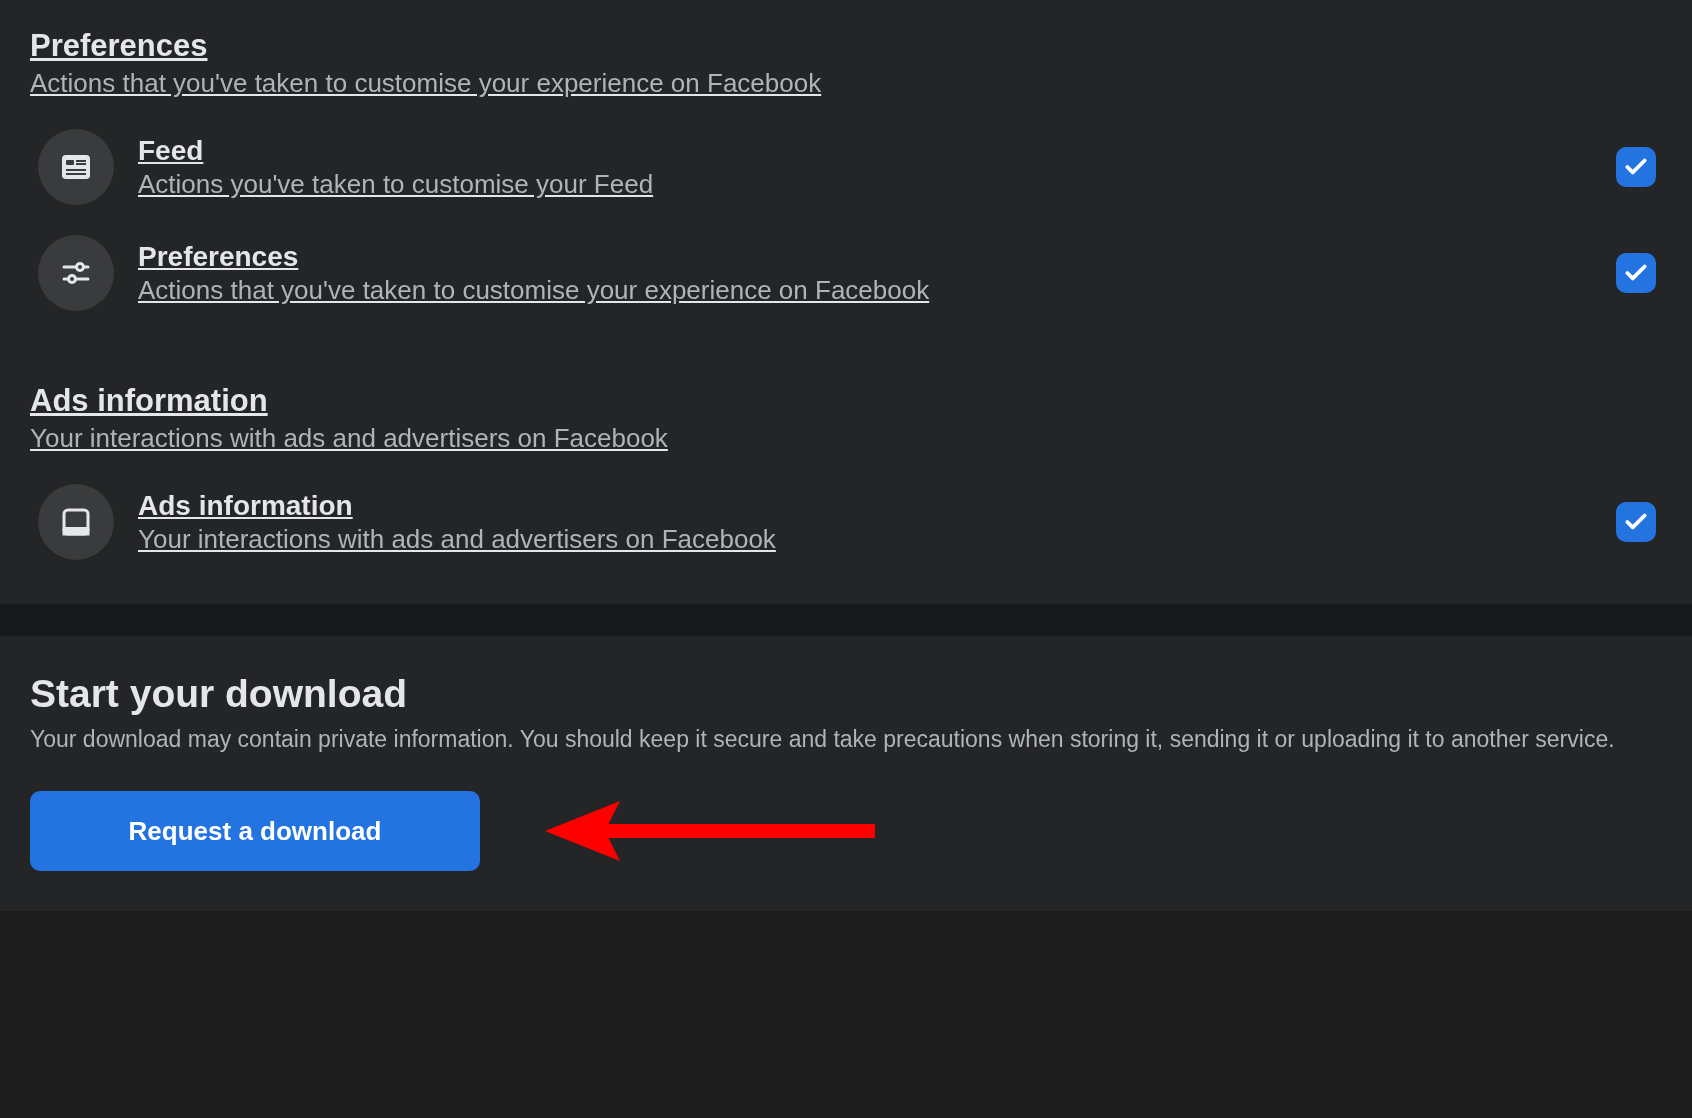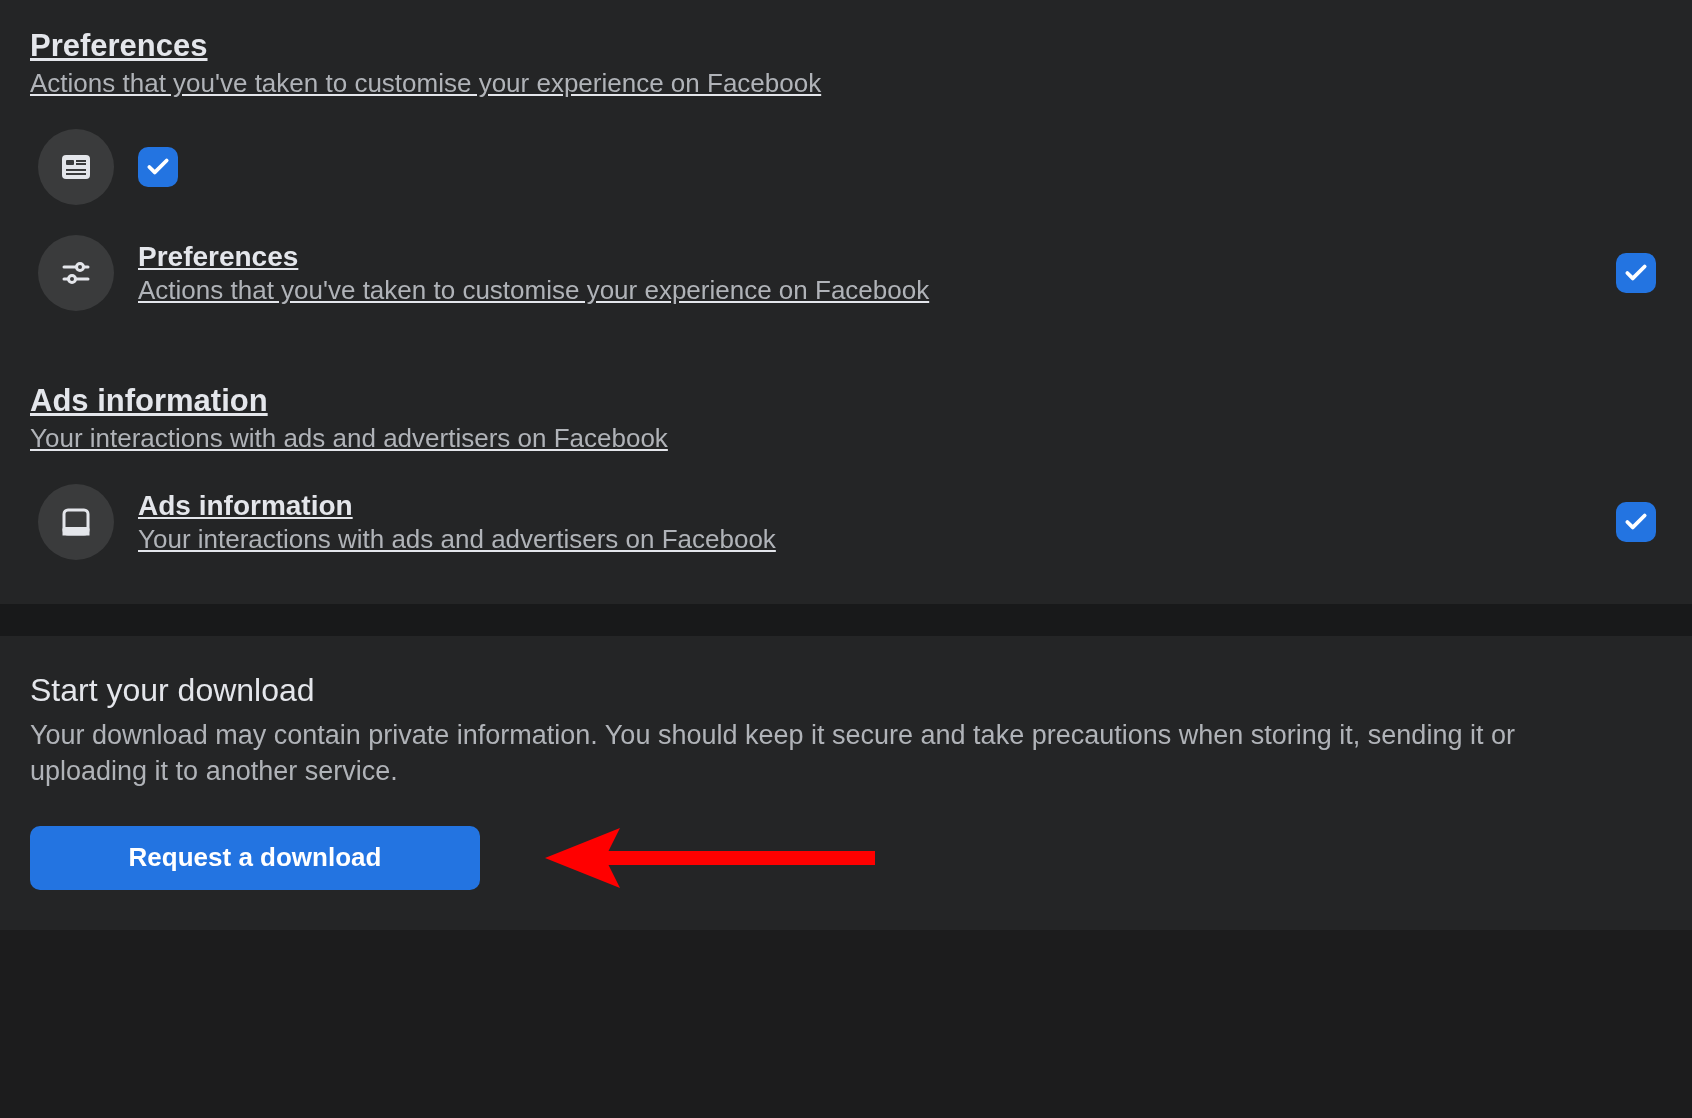--- a/index.html
+++ b/index.html
@@ -68,42 +68,42 @@
       justify-content: center;
       flex-shrink: 0;
     }
     .gap { height: 32px; background: #18191a; }
     .bottom-card {
       background: #242526;
       padding: 36px 30px 40px 30px;
       position: relative;
     }
     .bottom-title {
-      font-size: 32px;
-      font-weight: 400;
+      font-size: 39px;
+      font-weight: 700;
       color: #e4e6eb;
       margin-bottom: 8px;
     }
     .bottom-desc {
-      font-size: 27px;
+      font-size: 23px;
       font-weight: 500;
       color: #b0b3b8;
       line-height: 1.35;
       max-width: 1600px;
       margin-bottom: 36px;
     }
     .request-btn {
       background: #2374e1;
       color: #ffffff;
       border: none;
       border-radius: 10px;
       font-size: 26px;
       font-weight: 600;
       padding: 0 34px;
-      height: 64px;
+      height: 80px;
       cursor: pointer;
       display: inline-flex;
       align-items: center;
       justify-content: center;
       min-width: 450px;
       text-align: right;
     }
     .arrow-annotation {
       position: absolute;
       left: 545px;
@@ -126,20 +126,24 @@
     <div class="option-row">
       <div class="option-icon">
         <svg width="40" height="40" viewBox="0 0 40 40">
           <rect x="6" y="8" width="28" height="24" rx="4" fill="#e4e6eb"></rect>
           <rect x="10" y="13" width="8" height="5" rx="1" fill="#3a3b3c"></rect>
           <rect x="20" y="13" width="10" height="2" fill="#3a3b3c"></rect>
           <rect x="20" y="16" width="10" height="2" fill="#3a3b3c"></rect>
           <rect x="10" y="22" width="20" height="2" fill="#3a3b3c"></rect>
           <rect x="10" y="26" width="20" height="2" fill="#3a3b3c"></rect>
         </svg>
+      </div>
+      <div class="option-text">
+        <div class="option-title">Feed</div>
+        <div class="option-desc">Actions you've taken to customise your Feed</div>
       </div>
       <div class="checkbox">
         <svg width="26" height="26" viewBox="0 0 24 24">
           <path d="M4 12 L9 17 L20 6" stroke="#ffffff" stroke-width="3.5" fill="none" stroke-linecap="round" stroke-linejoin="round"></path>
         </svg>
       </div>
     </div>
 
     <div class="option-row">
       <div class="option-icon">

